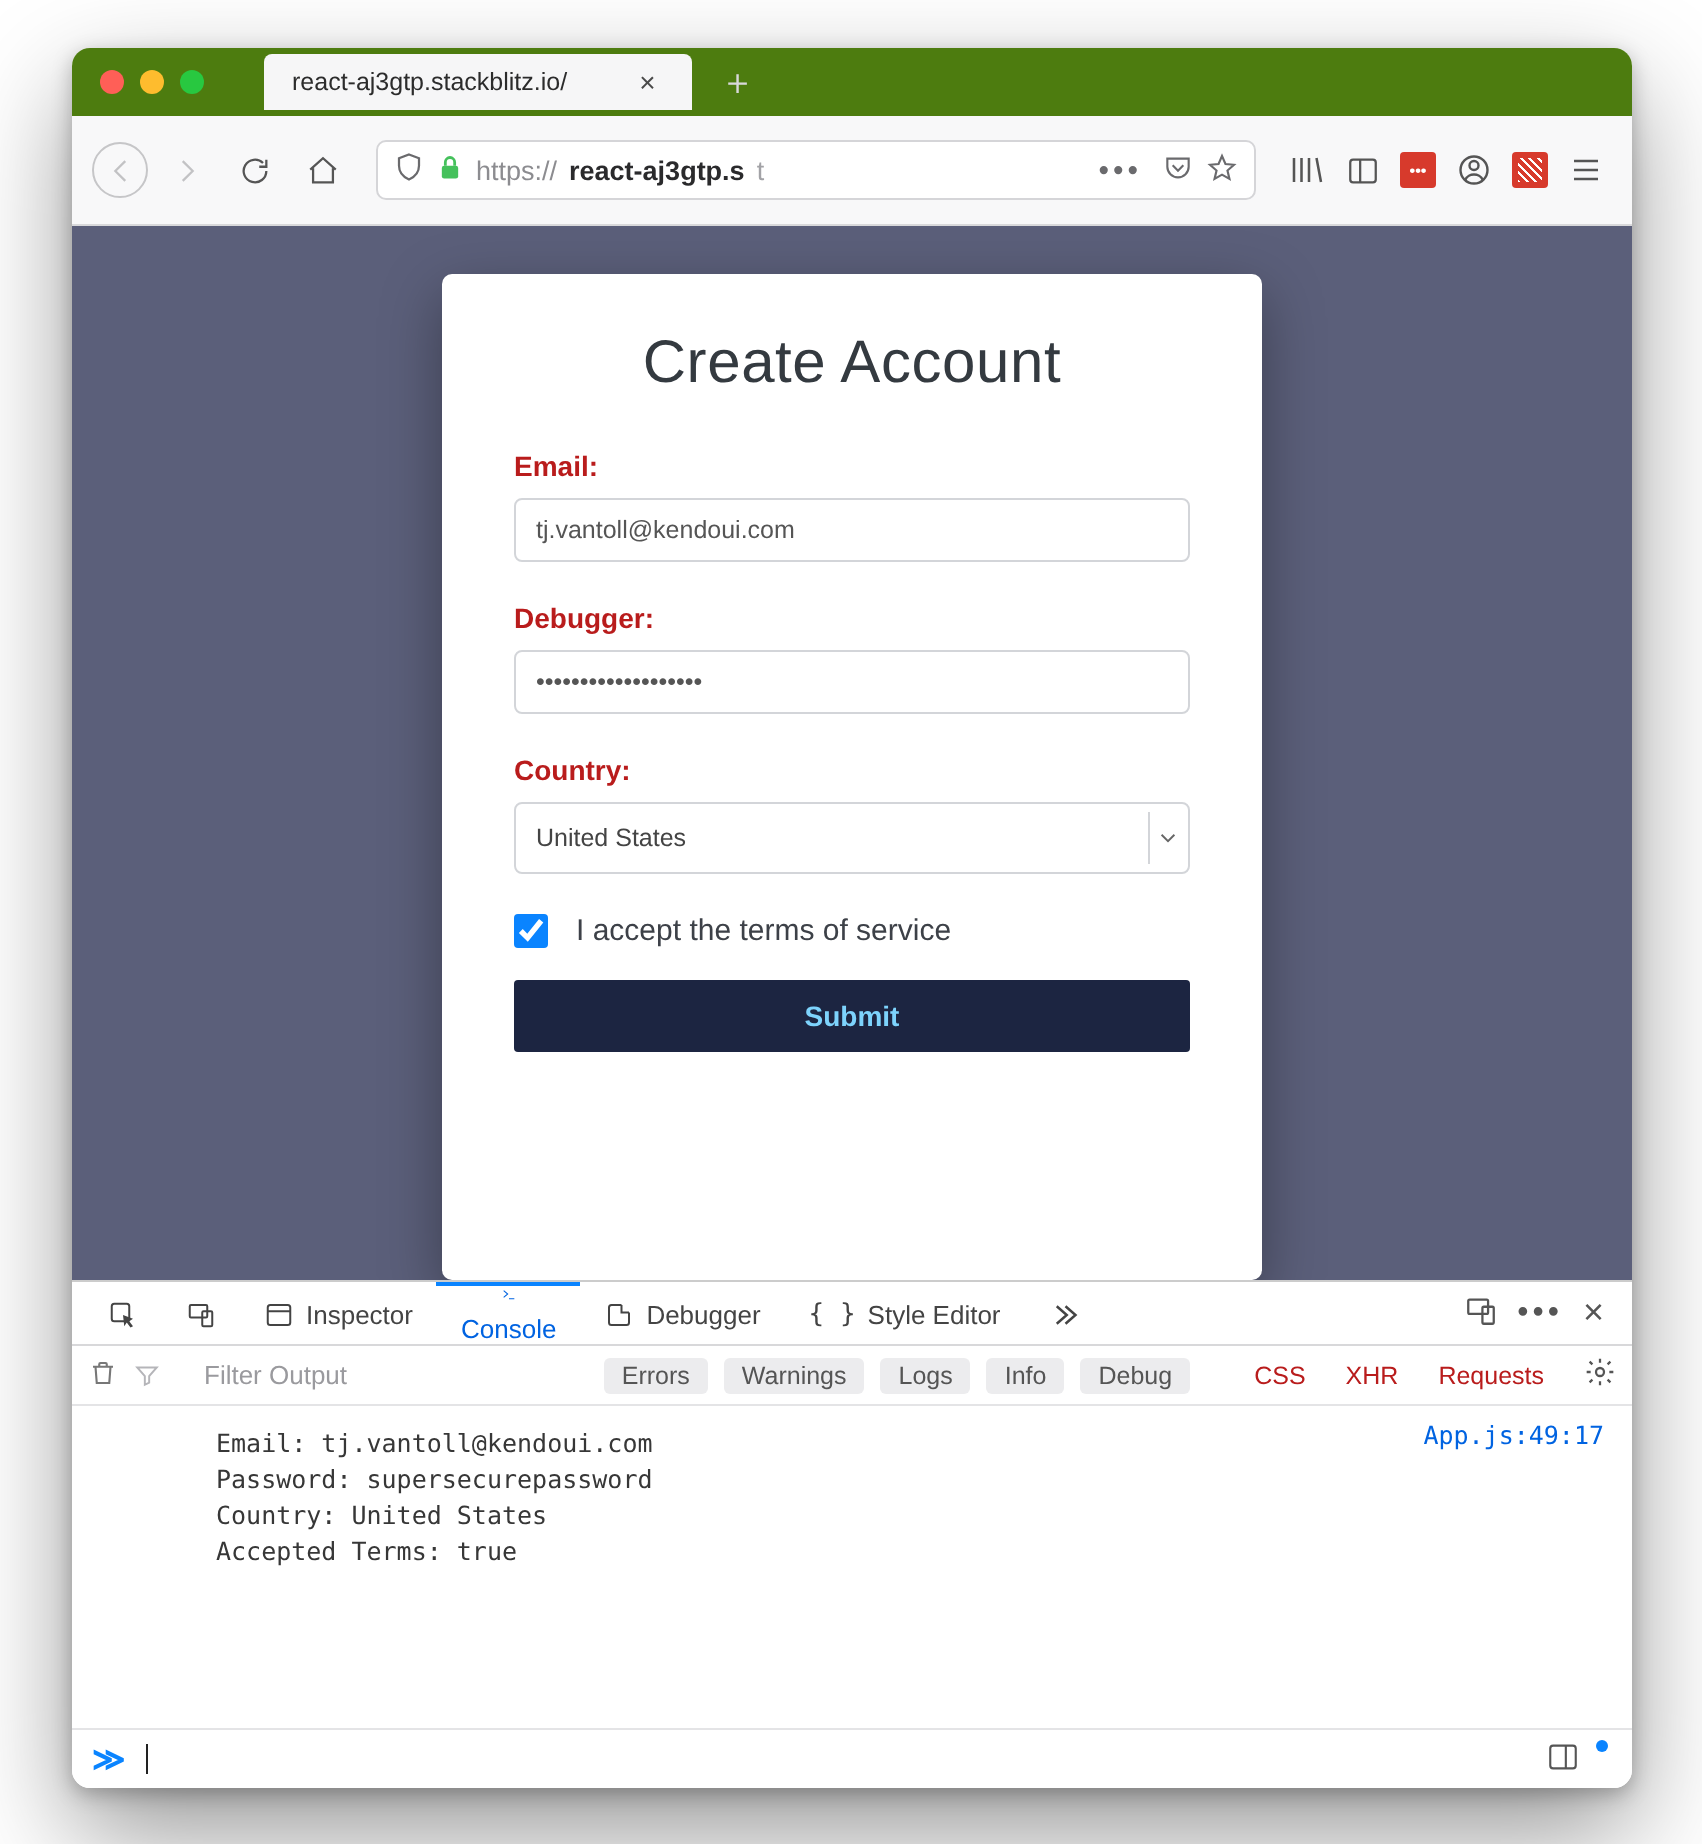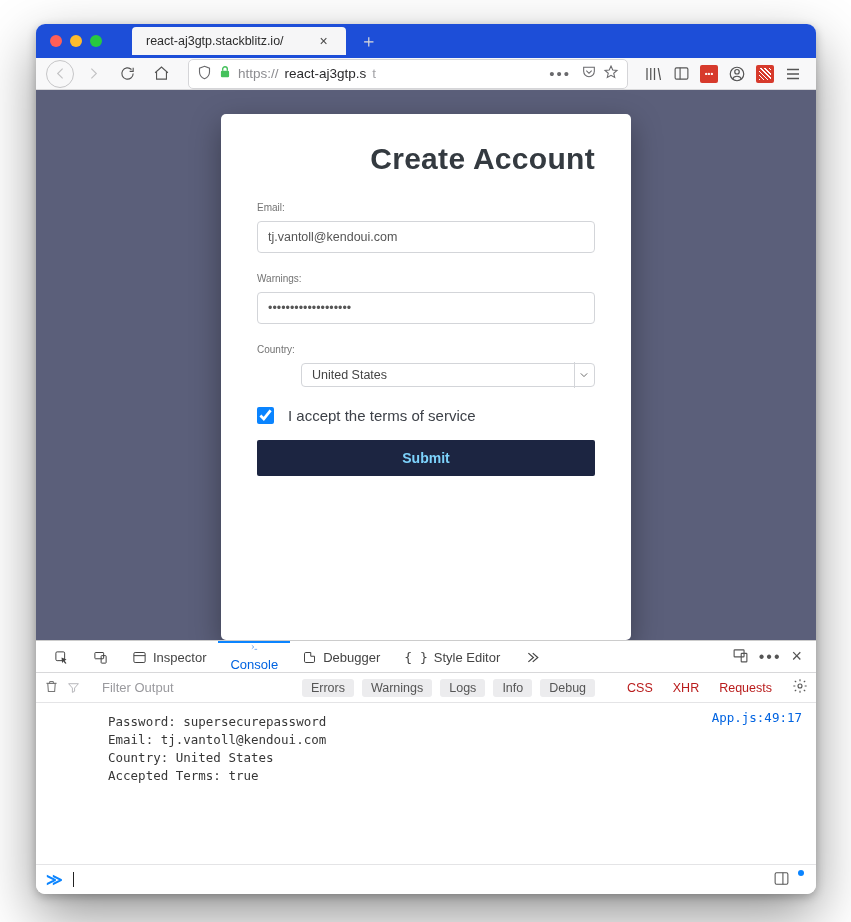--- a/index.html
+++ b/index.html
@@ -18,21 +18,21 @@
   border-radius: 9px;
   box-shadow: 0 22px 55px rgba(0,0,0,0.42), 0 3px 10px rgba(0,0,0,0.25);
   overflow: hidden;
   display: flex;
   flex-direction: column;
 }
 
 
 .tabbar {
   height: 34px;
-  background: #1d4ed8;
+  background: #4d7c0f;
   display: flex;
   align-items: center;
   padding: 0 10px 0 14px;
 }
 .traffic-lights { display:flex; gap:8px; }
 .tl { width:12px; height:12px; border-radius:50%; }
 .tl.red{background:#ff5f57;} .tl.yellow{background:#febc2e;} .tl.green{background:#28c840;}
 .tab {
   margin-left: 30px;
   height: 28px;
@@ -46,21 +46,21 @@
 }
 .tab .tab-close{ margin-left:36px; font-size:14px; color:#4a4a4a; }
 .newtab {
   margin-left:10px; width:26px; height:26px;
   display:flex;align-items:center;justify-content:center;
   color:#d8d8da; font-size:18px; font-weight:300;
 }
 
 
 .toolbar {
-  height: 32px;
+  height: 55px;
   background:#f8f8f9;
   border-bottom:1px solid #d9d9db;
   display:flex; align-items:center;
   padding:0 10px;
   gap:4px;
 }
 .tb-btn {
   width:30px; height:30px;
   display:flex;align-items:center;justify-content:center;
   color:#777; border-radius:4px;
@@ -75,21 +75,21 @@
   border:1px solid #d5d5d8;
   border-radius:5px;
   background:#fff;
   display:flex;align-items:center;
   padding:0 8px;
   font-size:13.5px;
   gap:6px;
 }
 .urlbar .shield, .urlbar .lock{color:#6a6a6d;}
 .urlbar .proto{color:#8c8c90;}
-.urlbar .host{color:#2a2a2c;font-weight:400;}
+.urlbar .host{color:#2a2a2c;font-weight:700;}
 .urlbar .rest{color:#a2a2a6;}
 .urlbar .spacer{flex:1;}
 .urlbar .dots{color:#6a6a6d;margin-right:4px;font-size:15px;letter-spacing:2px;}
 .urlbar .pocket svg, .urlbar .star svg{width:16px;height:16px;stroke:#6a6a6d;fill:none;stroke-width:1.6;}
 .tright{display:flex;align-items:center;gap:2px;}
 .tright .ico{width:26px;height:26px;display:flex;align-items:center;justify-content:center;}
 
 
 .content {
   flex:1;
@@ -101,51 +101,50 @@
 }
 .card {
   width:410px;
   background:#fff;
   border-radius:5px;
   box-shadow:0 10px 30px rgba(0,0,0,0.35);
   padding:28px 36px 24px;
 }
 .card h1{
   font-size:30px;
-  font-weight:700;
-  text-align:right;
+  font-weight:400;
+  text-align:center;
   color:#343a40;
   margin-bottom:26px;
   letter-spacing:0.3px;
 }
 .field{margin-bottom:20px;}
 .field label{
   display:block;
-  font-size:10px;
-  font-weight:400;
-  color:#737373;
+  font-size:14px;
+  font-weight:700;
+  color:#b91c1c;
   margin-bottom:8px;
 }
 .field input[type=text], .field input[type=password]{
   width:100%; height:32px;
   border:1px solid #d3d5d9;
   border-radius:4px;
   padding:0 10px;
   font-size:12.5px;
   color:#555;
 }
 .select-wrap{
-  height:24px;
+  height:36px;
   border:1px solid #d3d5d9;
   border-radius:4px;
   display:flex;align-items:center;
   padding:0 2px 0 10px;
   font-size:12.5px;
   color:#444;
-  margin-left:44px;
 }
 .select-wrap .sel-val{flex:1;}
 .select-wrap .sel-btn{
   width:18px;height:26px;
   border-left:1px solid #d3d5d9;
   display:flex;align-items:center;justify-content:center;
 }
 .terms-row{
   display:flex;align-items:flex-end;gap:14px;
   margin:16px 0 16px 0;
@@ -339,21 +338,21 @@
   <div class="content">
     <div class="card">
       <h1>Create Account</h1>
 
       <div class="field">
         <label>Email:</label>
         <input type="text" value="tj.vantoll@kendoui.com" style="">
       </div>
 
       <div class="field">
-        <label>Warnings:</label>
+        <label>Debugger:</label>
         <input type="password" value="supersecurepassword" style="">
       </div>
 
       <div class="field">
         <label>Country:</label>
         <div class="select-wrap">
           <span class="sel-val">United States</span>
           <span class="sel-btn">
               <svg width="8" height="8" viewBox="0 0 10 10">
                 <path d="M1 3l4 4 4-4" stroke="#666" fill="none" stroke-width="1.2"></path>
@@ -446,22 +445,22 @@
       <span class="plain">XHR</span>
       <span class="plain">Requests</span>
       <span class="gear" style="margin-left:6px;"><svg width="16" height="16" viewBox="0 0 24 24" stroke="#555" fill="none" stroke-width="1.7">
             <circle cx="12" cy="12" r="3"></circle>
             <path d="M12 2v3M12 19v3M4.2 4.2l2.1 2.1M17.7 17.7l2.1 2.1M2 12h3M19 12h3M4.2 19.8l2.1-2.1M17.7 6.3l2.1-2.1"></path>
           </svg></span>
     </div>
 
     <div class="dt-body">
       <a class="source">App.js:49:17</a>
+      <div>Email: tj.vantoll@kendoui.com</div>
       <div>Password: supersecurepassword</div>
-      <div>Email: tj.vantoll@kendoui.com</div>
       <div>Country: United States</div>
       <div>Accepted Terms: true</div>
     </div>
 
     <div class="dt-input">
       <span class="prompt">≫</span>
       <span class="caret"></span>
       <span class="spacer"></span>
       <span class="split"><svg viewBox="0 0 24 24">
             <rect x="3" y="4" width="18" height="16" rx="2"></rect>

